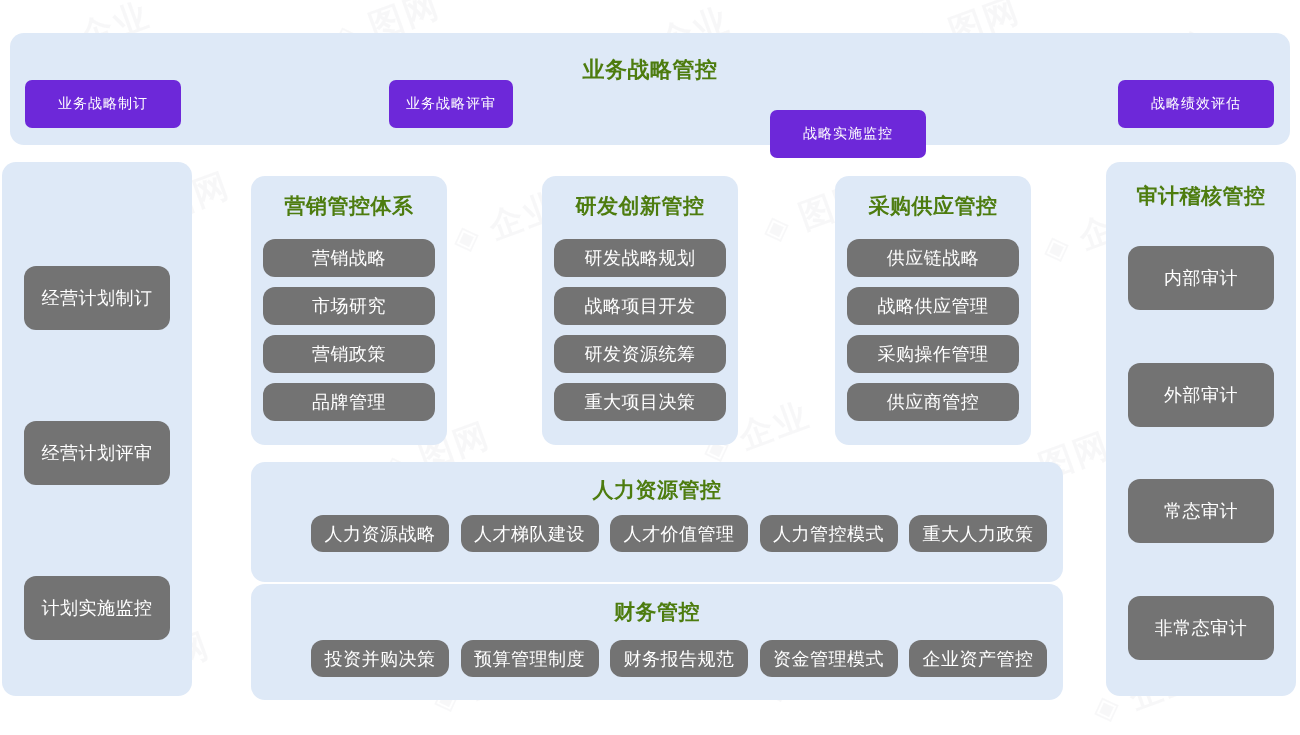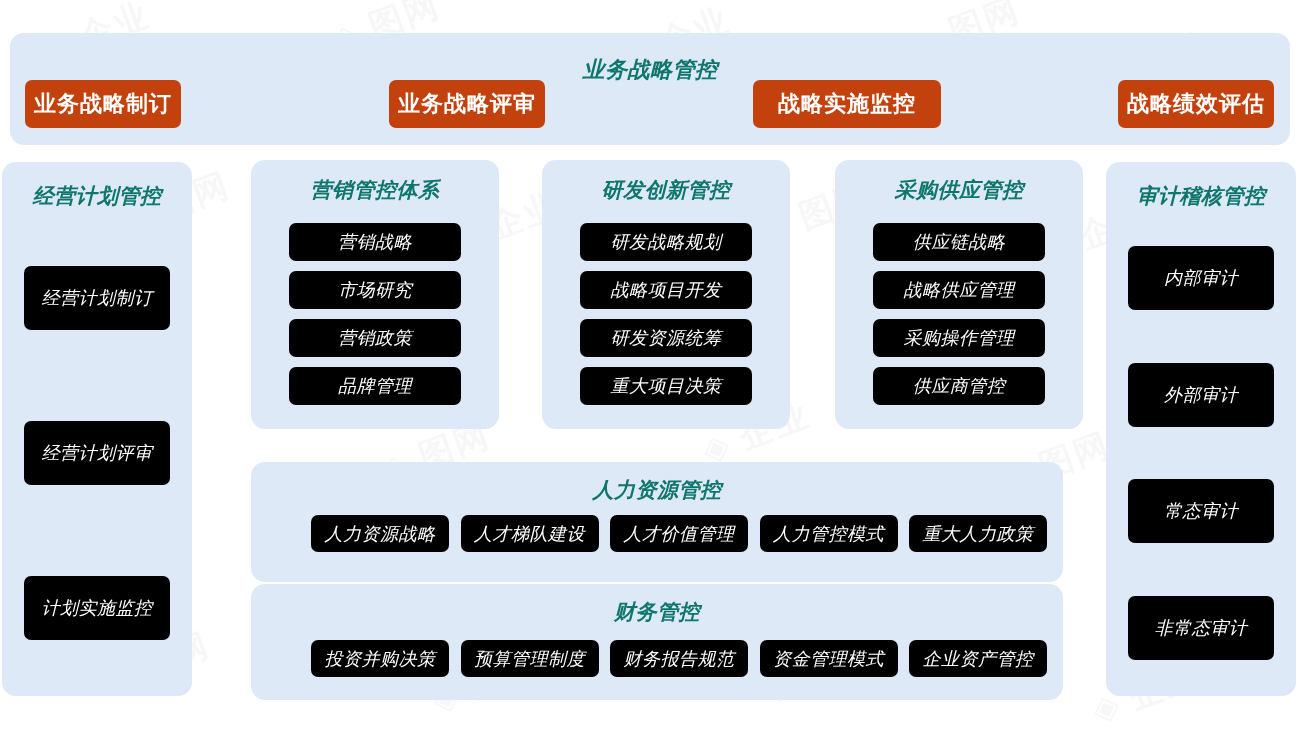--- a/index.html
+++ b/index.html
@@ -42,25 +42,24 @@
   
   .panel {
     position: absolute;
     background: #dee9f7;
     border-radius: 14px;
     box-sizing: border-box;
   }
   .panel-title {
     text-align: center;
     font-weight: 700;
-    color: #0f766e;
+    color: #4d7c0f;
     font-size: 21px;
     letter-spacing: 0.5px;
     white-space: nowrap;
-    font-style: italic;
   }
 
   
   #strategy-banner {
     left: 10px;
     top: 33px;
     width: 1280px;
     height: 112px;
   }
   #strategy-banner .panel-title {
@@ -71,50 +70,49 @@
     position: absolute;
     left: 0;
     top: 47px;
     width: 100%;
     height: 48px;
   }
   .btn-dark {
     position: absolute;
     top: 0;
     height: 48px;
-    background: #c2410c;
+    background: #6d28d9;
     border-radius: 7px;
     color: #ffffff;
-    font-size: 22px;
-    font-weight: 700;
+    font-size: 14px;
+    font-weight: 400;
     display: flex;
     align-items: center;
     justify-content: center;
     box-sizing: border-box;
     white-space: nowrap;
     letter-spacing: 1px;
   }
   .bd0 { left: 15px;   width: 156px; }
-  .bd1 { left: 379px;  width: 156px; }
-  .bd2 { left: 743px;  width: 188px; }
+  .bd1 { left: 379px;  width: 124px; }
+  .bd2 { left: 760px;  width: 156px; margin-top: 30px; }
   .bd3 { left: 1108px; width: 156px; }
 
   
   .chip {
-    background: #000000;
-    border-radius: 7px;
+    background: #737373;
+    border-radius: 12px;
     color: #ffffff;
     font-size: 18px;
     display: flex;
     align-items: center;
     justify-content: center;
     box-sizing: border-box;
     white-space: nowrap;
     letter-spacing: 0.5px;
-    font-style: italic;
   }
 
   
   .col-tall {
     top: 162px;
     height: 534px;
     width: 190px;
   }
   #plan-column  { left: 2px; }
   #audit-column { left: 1106px; }
@@ -132,23 +130,23 @@
     justify-content: space-around;
     align-items: center;
   }
   .col-tall .chip {
     width: 146px;
     height: 64px;
   }
 
   
   .col-mid {
-    top: 160px;
+    top: 176px;
     height: 269px;
-    width: 248px;
+    width: 196px;
   }
   #marketing-column { left: 251px; }
   #rd-column        { left: 542px; }
   #supply-column    { left: 835px; }
   .col-mid .panel-title {
     margin-top: 16px;
     font-size: 21px;
   }
   .col-mid .chip-stack {
     position: absolute;
@@ -220,21 +218,20 @@
     <div class="panel-title">业务战略管控</div>
     <div class="banner-row">
       <div class="btn-dark bd0">业务战略制订</div>
       <div class="btn-dark bd1">业务战略评审</div>
       <div class="btn-dark bd2">战略实施监控</div>
       <div class="btn-dark bd3">战略绩效评估</div>
     </div>
   </section>
 
   <section class="panel col-tall" id="plan-column">
-    <div class="panel-title">经营计划管控</div>
     <div class="chip-stack">
       <div class="chip">经营计划制订</div>
       <div class="chip">经营计划评审</div>
       <div class="chip">计划实施监控</div>
     </div>
   </section>
 
   <section class="panel col-mid" id="marketing-column">
     <div class="panel-title">营销管控体系</div>
     <div class="chip-stack">

